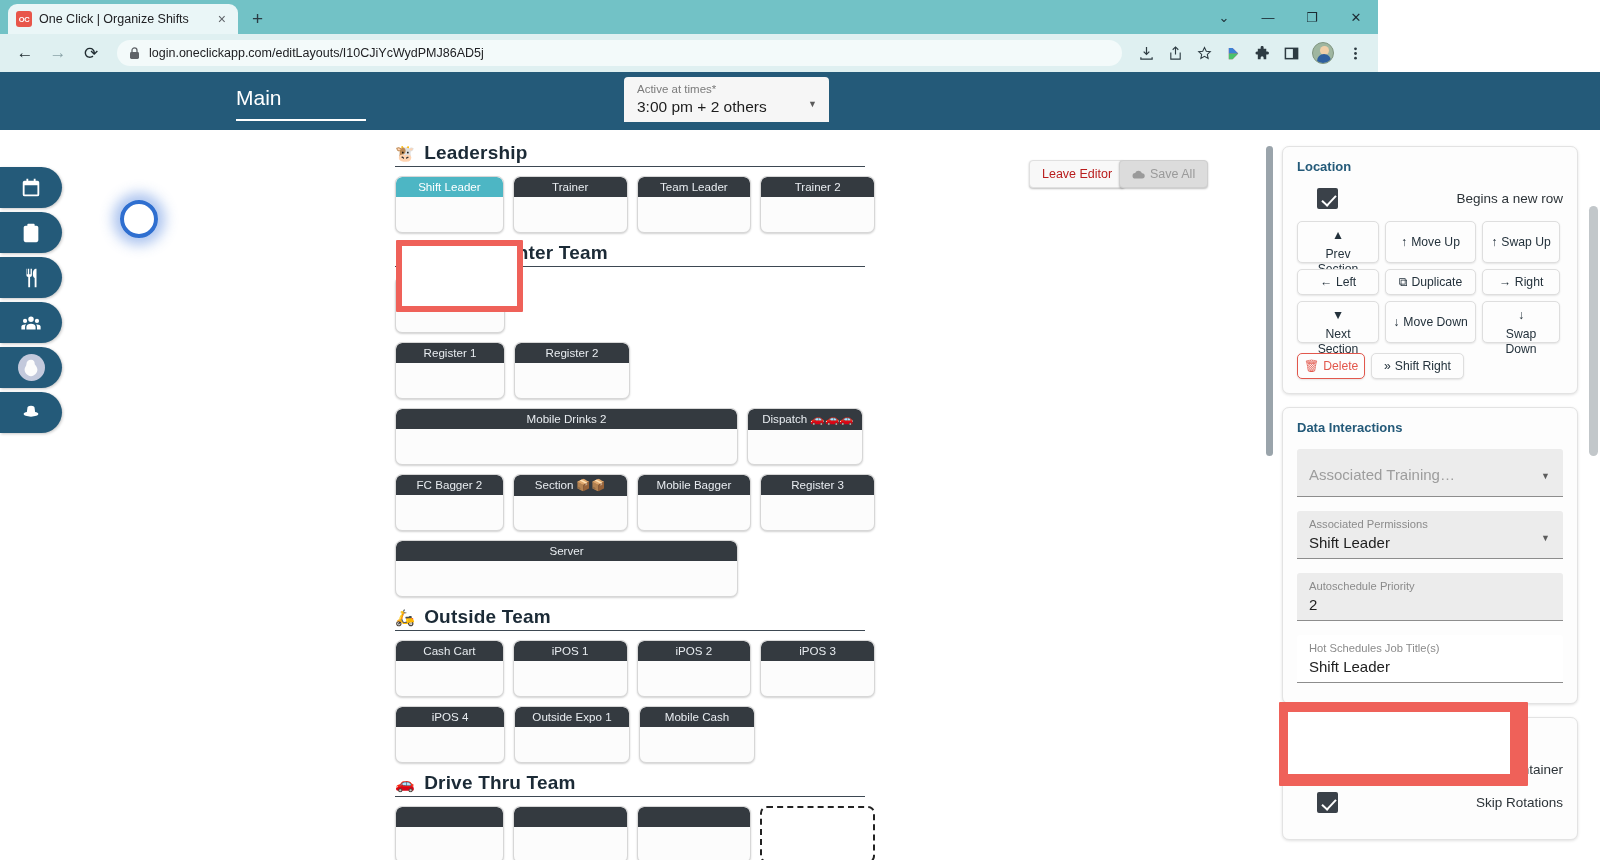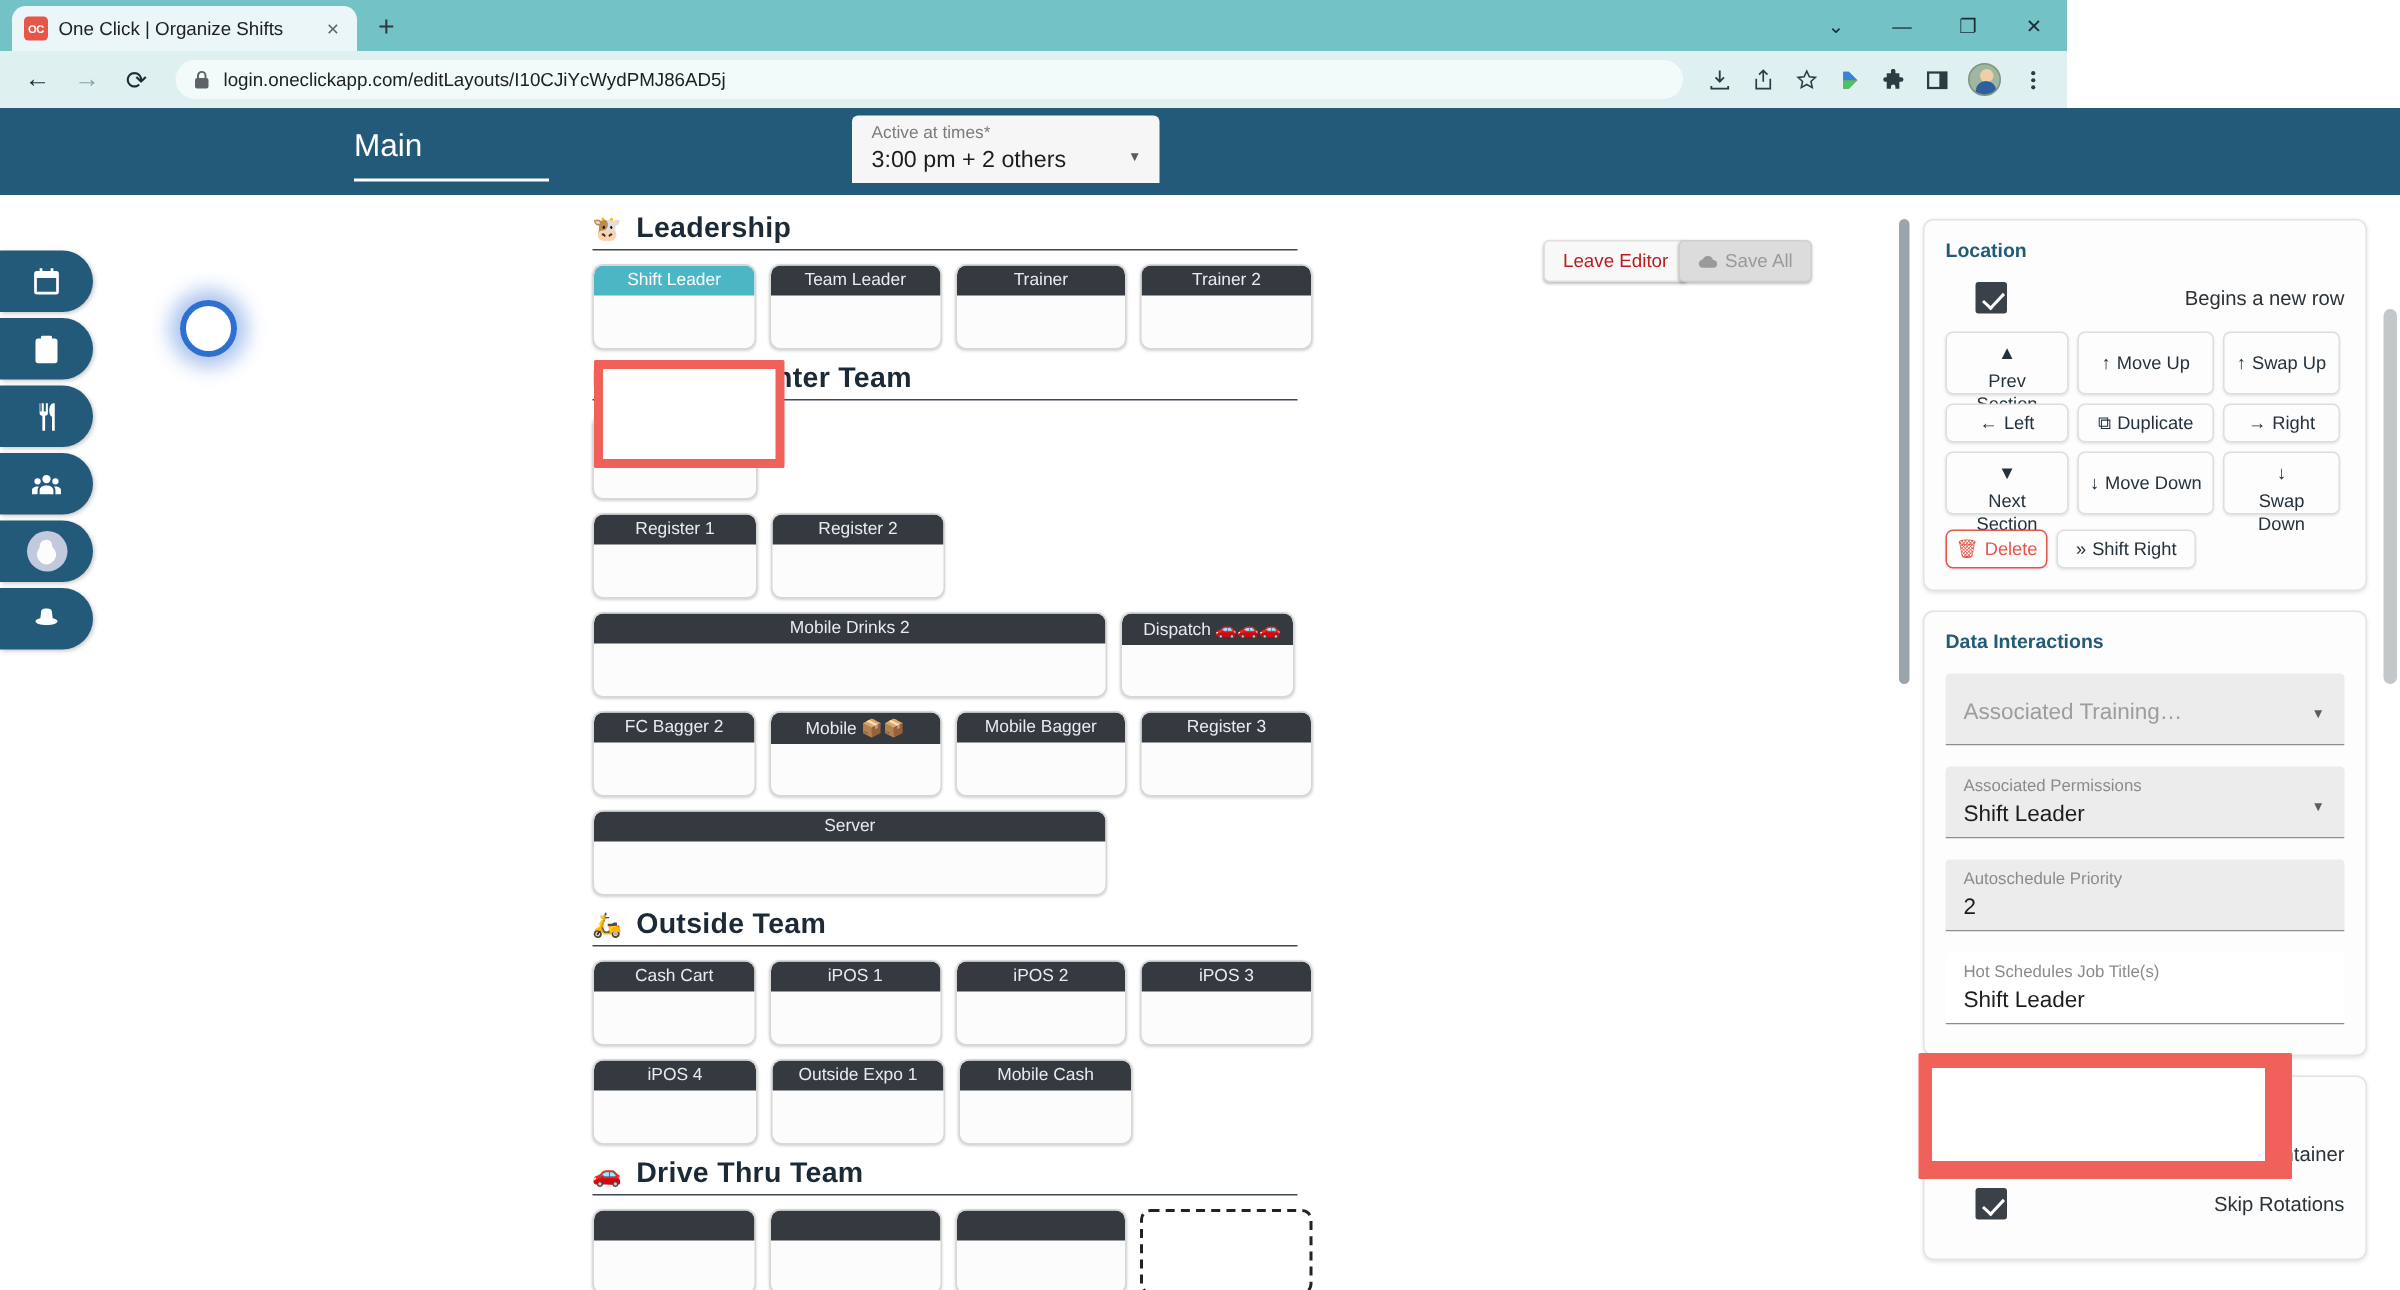--- a/index.html
+++ b/index.html
@@ -62,21 +62,21 @@
   
   .app { position:absolute; left:0; top:72px; width:1600px; height:788px; background:#fff; }
   .appbar {
     height:58px; background:#245a79; display:flex; align-items:center; position:relative;
   }
   .app-title {
     position:absolute; left:236px; top:14px; font-size:21px; color:#ffffff;
     border-bottom:2px solid #ffffff; padding-bottom:9px; width:130px;
   }
   .times-select {
-    position:absolute; left:568px; top:5px; width:205px; height:45px; background:#f6f6f6;
+    position:absolute; left:624px; top:5px; width:205px; height:45px; background:#f6f6f6;
     border-radius:4px 4px 0 0; padding:5px 10px 16px 13px;
   }
   .times-label { font-size:11.5px; color:#7b7b7b; line-height:14px; }
   .times-value { font-size:15.5px; color:#1d1d1d; line-height:21px; }
   .times-caret { position:absolute; right:12px; top:22px; color:#5b5b5b; font-size:9px; }
 
   .btn-white {
     background:#f8f8f8; border:1px solid #e0e0e0; border-radius:4px; font-size:12.5px;
     color:#b91c1c; padding:6px 12px; cursor:pointer; box-shadow:0 1px 2px rgba(0,0,0,.25);
     font-family:"Liberation Sans", sans-serif;
@@ -331,24 +331,24 @@
 
       <div class="sec-head">
         <span class="emo">🐮</span>
         <span>Leadership</span>
       </div>
       <div class="row">
         <div class="card sel w1">
           <div class="hdr">Shift Leader</div>
         </div>
         <div class="card w2">
+          <div class="hdr">Trainer</div>
+        </div>
+        <div class="card w2">
           <div class="hdr">Team Leader</div>
-        </div>
-        <div class="card w2">
-          <div class="hdr">Trainer</div>
         </div>
         <div class="card w2">
           <div class="hdr">Trainer 2</div>
         </div>
       </div>
 
       <div class="sec-head">
         <span class="emo">💵</span>
         <span>Front Counter Team</span>
       </div>
@@ -371,21 +371,21 @@
         </div>
         <div class="card w-disp">
           <div class="hdr" style="text-align:center;padding-left:6px">Dispatch 🚗🚗🚗</div>
         </div>
       </div>
       <div class="row">
         <div class="card w1">
           <div class="hdr">FC Bagger 2</div>
         </div>
         <div class="card w2">
-          <div class="hdr">Mobile 📦📦</div>
+          <div class="hdr">Section 📦📦</div>
         </div>
         <div class="card w2">
           <div class="hdr">Mobile Bagger</div>
         </div>
         <div class="card w2">
           <div class="hdr">Register 3</div>
         </div>
       </div>
       <div class="row">
         <div class="card w-wide">

